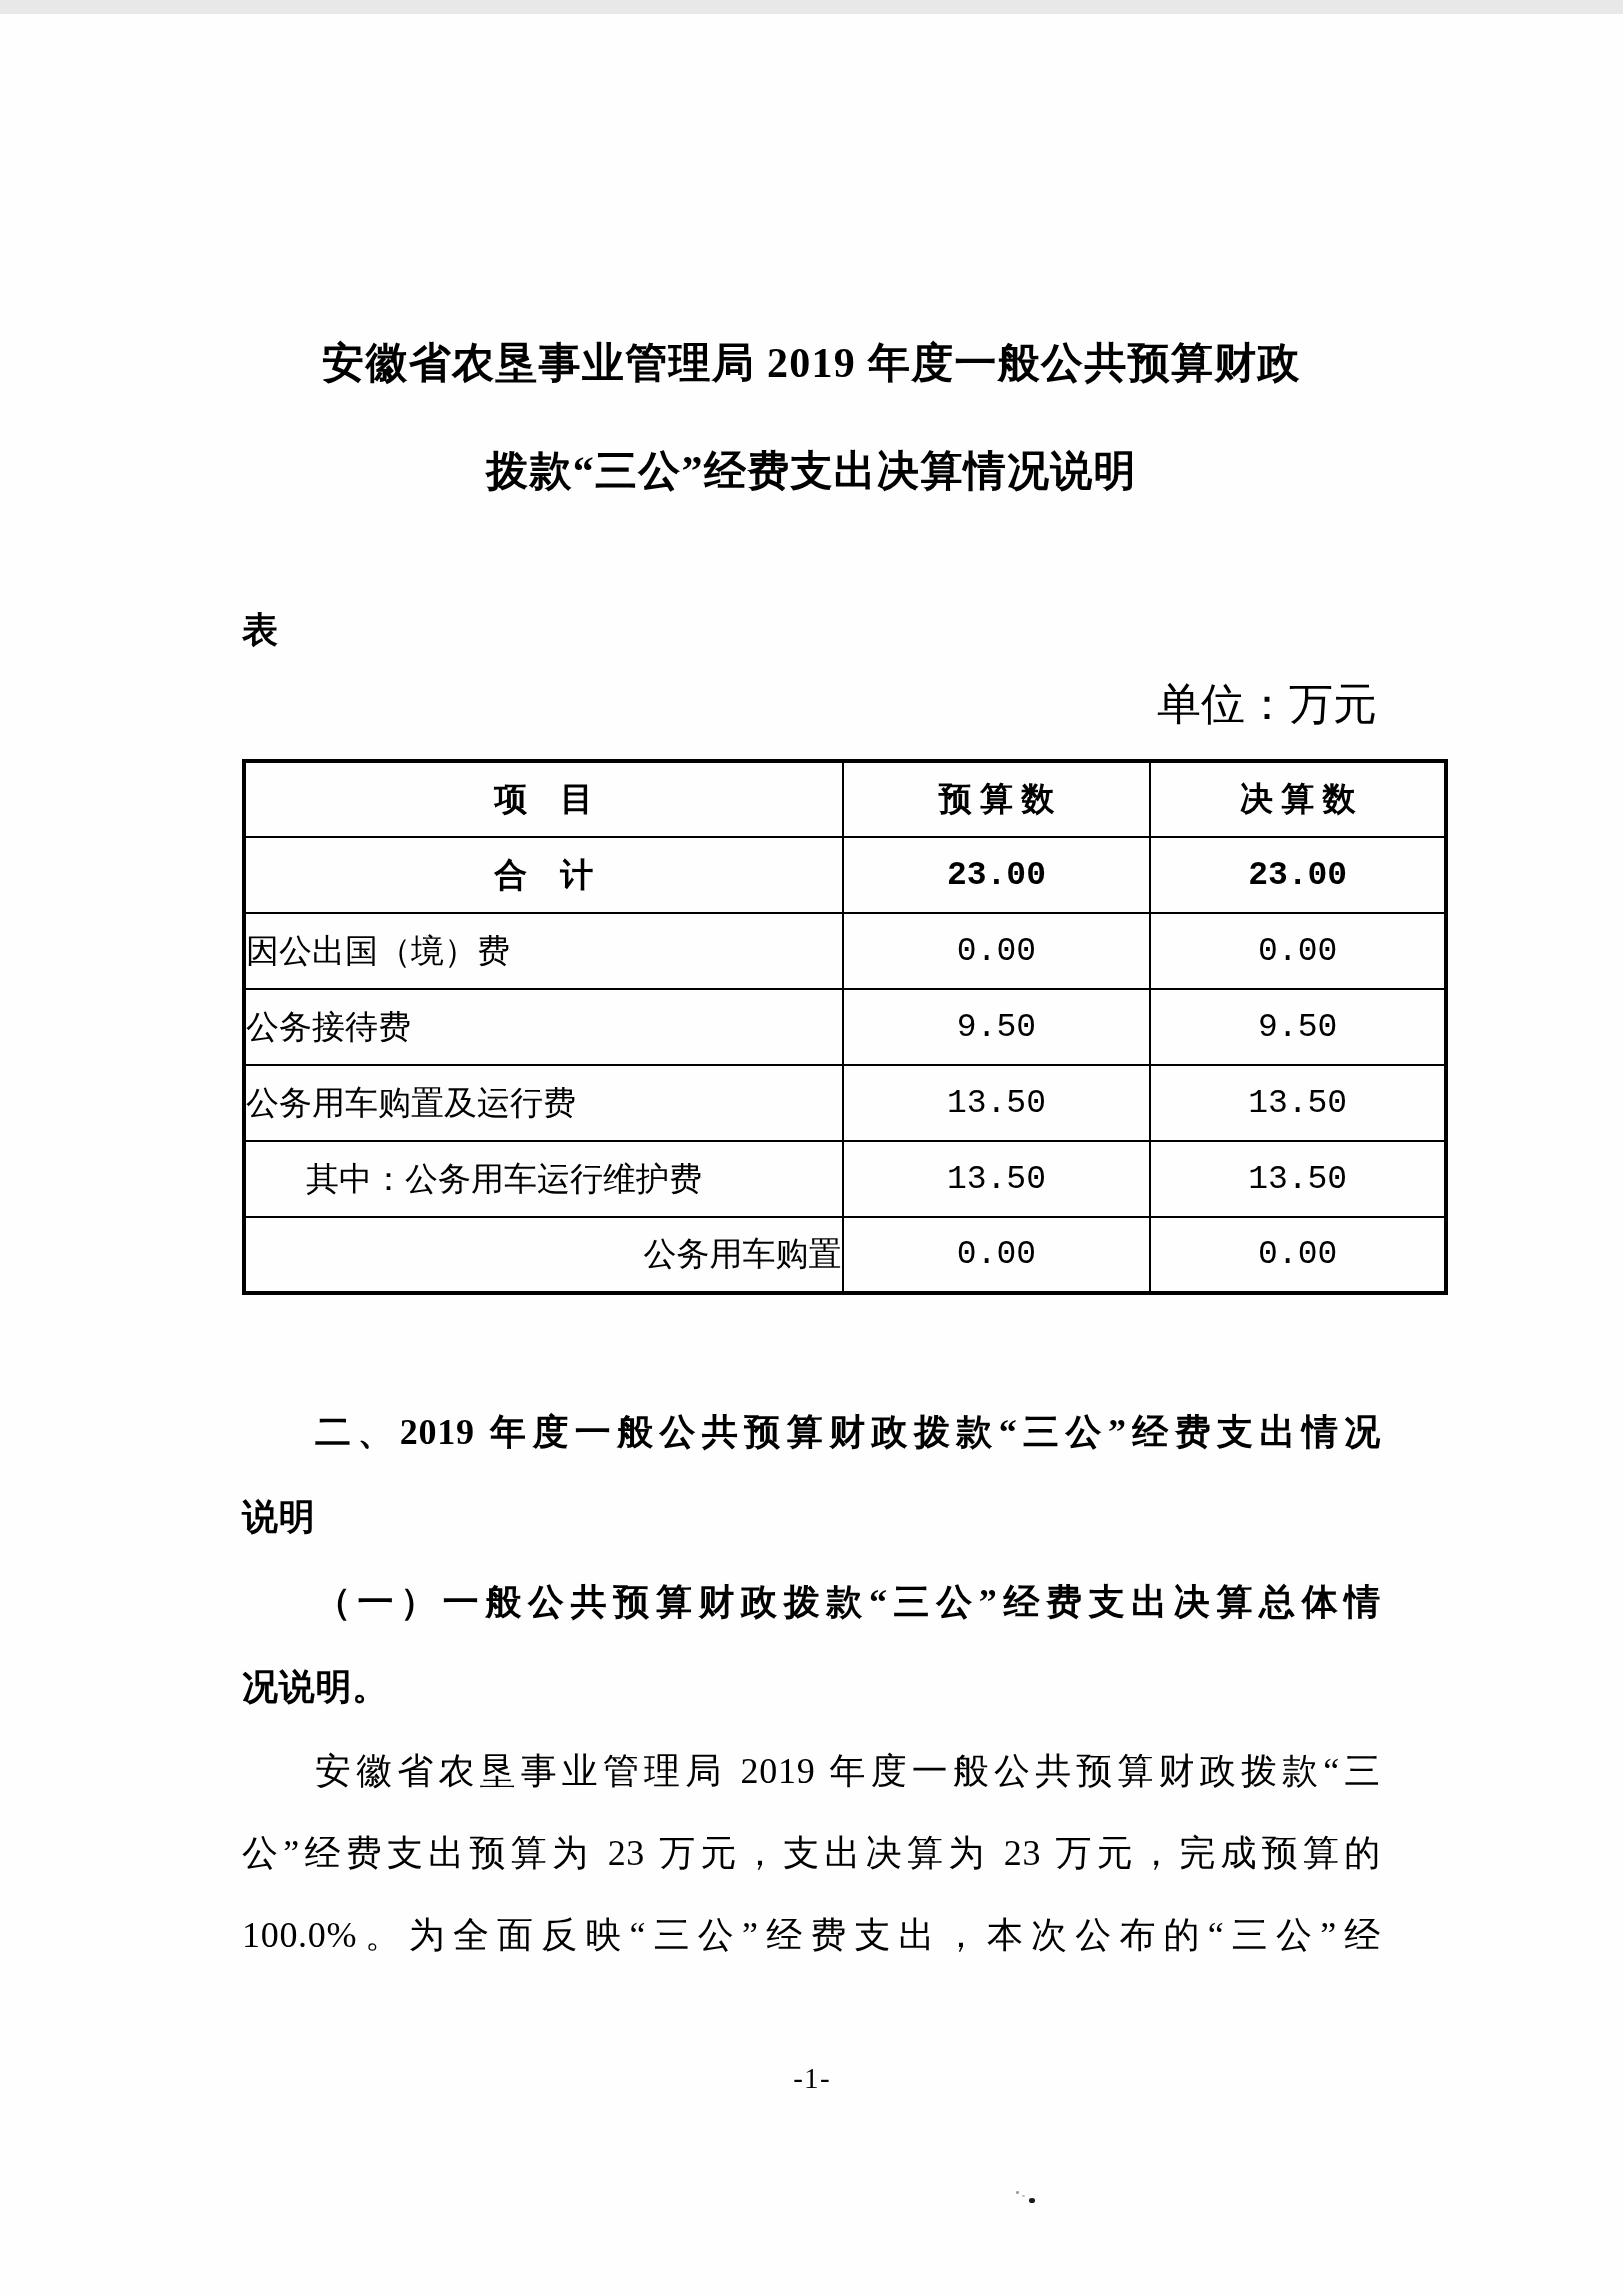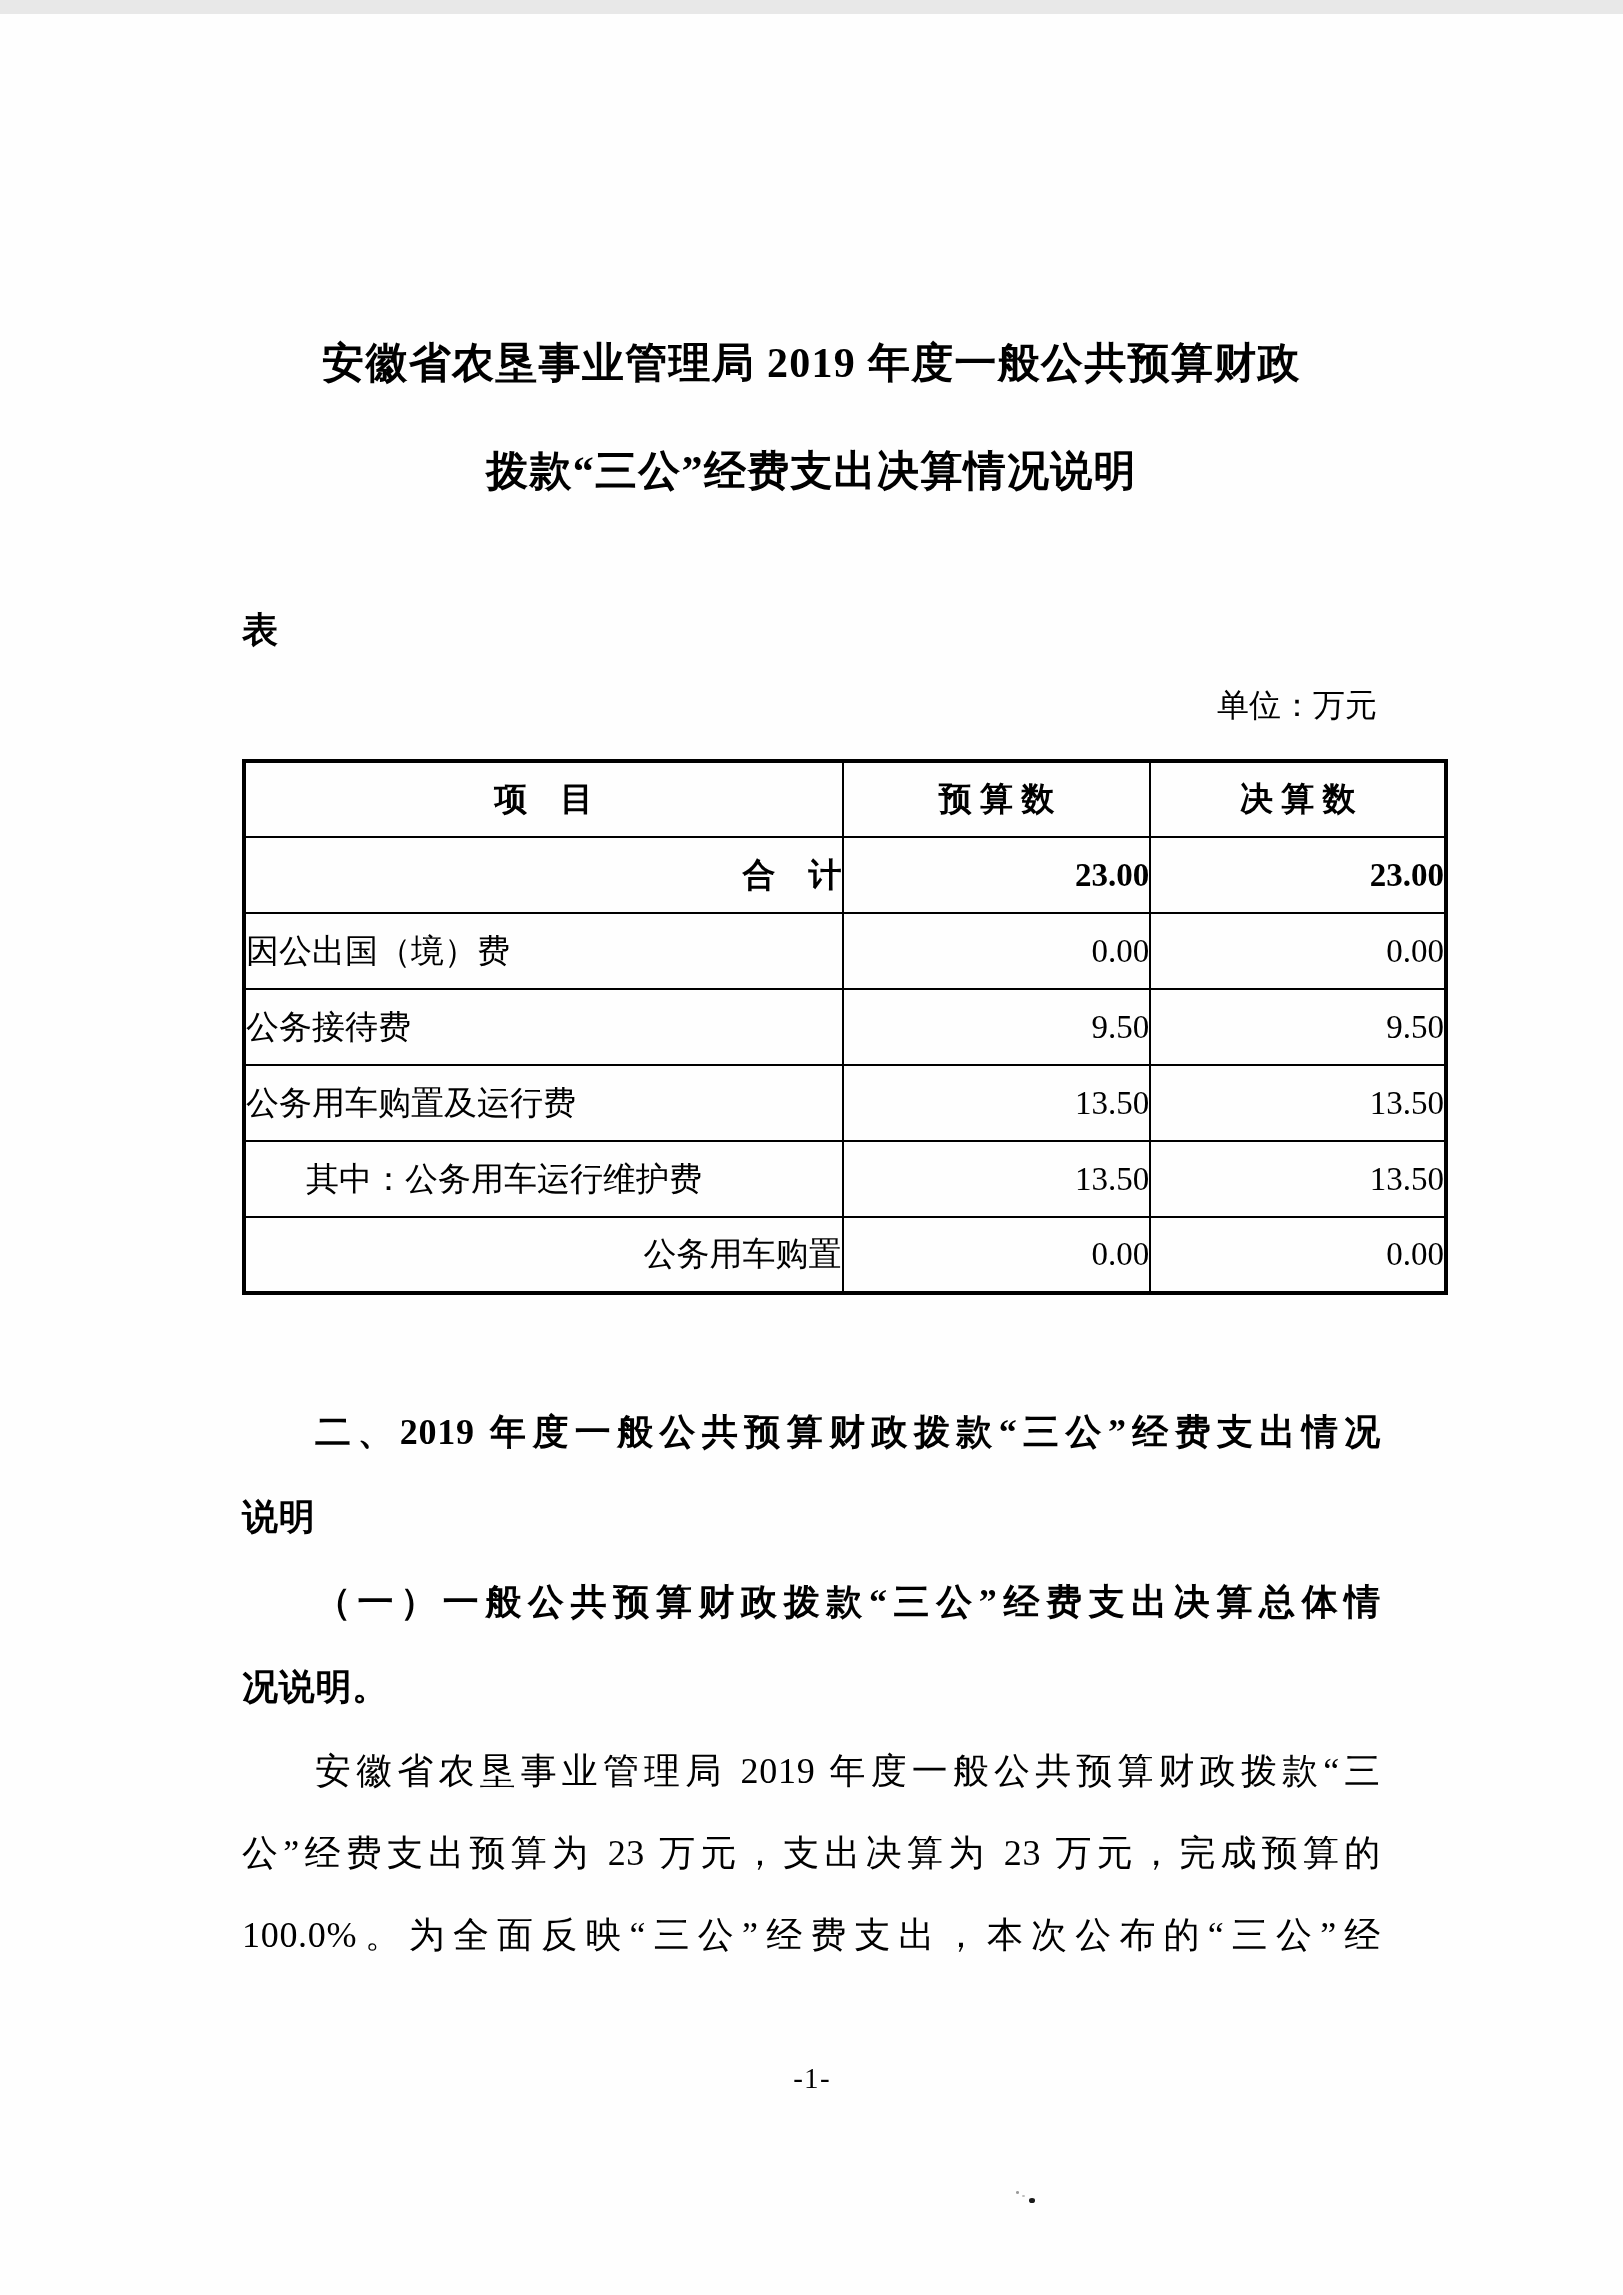--- a/index.html
+++ b/index.html
@@ -41,41 +41,41 @@
   }
   .indent2 { text-indent: 73px; }
   .fill {
     text-align: justify;
     text-align-last: justify;
   }
 
   .unit-line {
     margin-top: 9.1px;
     text-align: right;
-    font-size: 32px;
+    font-size: 44px;
     line-height: 46px;
     padding-right: 3.9px;
   }
 
   
   table.budget {
     margin-top: 31px;
     width: 1206px;
     border-collapse: collapse;
     border: 4.6px solid #000;
     table-layout: fixed;
   }
   table.budget td {
     border: 2.6px solid #000;
     height: 76px;
     font-size: 33px;
     vertical-align: middle;
     padding: 0;
   }
-  td.c { text-align: right; }
+  td.c { text-align: center; font-family: Liberation Mono, monospace; }
   td.l { text-align: left; padding-left: 18.3px; }
   td.l.ind1 { padding-left: 60px; }
   td.l.ind2 { padding-left: 184px; text-align: right; }
   tr.hdr td { font-weight: 700; text-align: center; }
   tr.total td { font-weight: 700; }
 
   
   .sec2 { margin-top: 95px; }
   .body-para {
     font-size: 36px;

